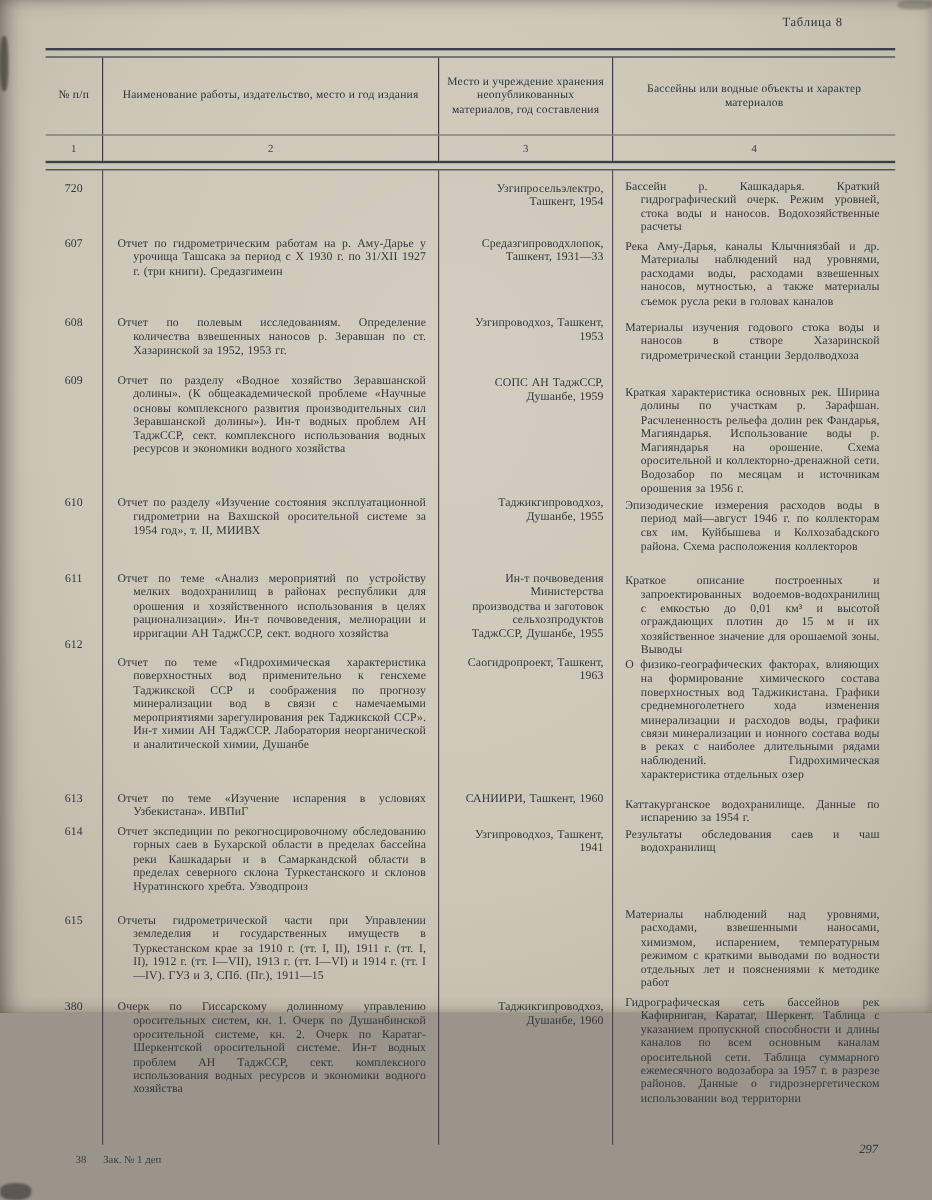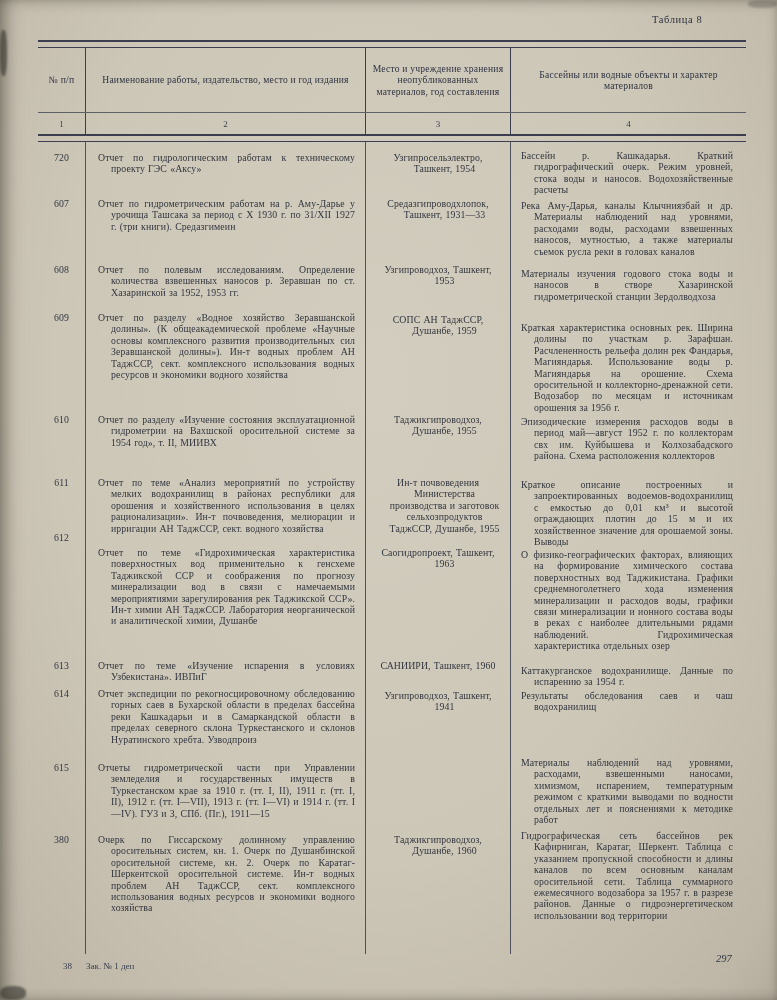--- a/index.html
+++ b/index.html
@@ -2,21 +2,21 @@
 <html><head>
 <meta charset="utf-8">
 <style>
   html,body{margin:0;padding:0;}
   body{
     width:777px;height:1000px;overflow:hidden;
     font-family:"Liberation Serif","DejaVu Serif",serif;
     background:#9a948a;
   }
   .page{
-    position:relative;width:777px;height:1000px;
+    position:relative;width:777px;height:844px;
     background:radial-gradient(ellipse at 48% 38%, #d3cdbf 0%, #cdc7b8 55%, #beb7a8 92%, #b3ac9d 100%);
     color:#33363f;
   }
   .edge-shade{
     position:absolute;inset:0;pointer-events:none;
     box-shadow:inset 14px 0 18px -10px rgba(50,45,35,.55), inset -6px 0 12px -8px rgba(50,45,35,.35),
                inset 0 10px 16px -12px rgba(50,45,35,.35), inset 0 -8px 14px -10px rgba(50,45,35,.3);
   }
   .smudge{position:absolute;background:rgba(40,38,34,.55);border-radius:40%;filter:blur(1px);}
   .smudge.s1{left:0;top:30px;width:7px;height:46px;}
@@ -49,21 +49,21 @@
   .vline.v1{left:47px;}
   .vline.v2{left:327px;}
   .vline.v3{left:472px;}
 
   .cell{
     position:absolute;font-size:9.8px;line-height:11.4px;color:#33363f;
     box-sizing:border-box;text-align:justify;letter-spacing:.1px;word-spacing:.6px;
   }
   .c1{left:0;width:47px;text-align:center;}
   .c2{left:47px;width:280px;padding:0 10px 0 26px;text-indent:-13px;}
-  .c3{left:327px;width:145px;padding:0 7px 0 21px;text-indent:-13px;text-align:center;}
+  .c3{left:327px;width:145px;padding:0 7px 0 21px;text-indent:-13px;text-align:right;}
   .c4{left:472px;width:236px;padding:0 13px 0 24px;text-indent:-13px;}
 
   .footer-left{position:absolute;left:63px;top:961px;font-size:9px;color:#3a3e4e;display:flex;gap:14px;}
   .page-number{position:absolute;left:716px;top:953px;font-size:10.5px;color:#33363f;font-style:italic;}
 </style>
 </head>
 <body>
 
 <div class="page">
 
@@ -91,21 +91,20 @@
     </div>
 
     <div class="double-rule"></div>
 
     <div class="tbody">
       <div class="vline v1"></div>
       <div class="vline v2"></div>
       <div class="vline v3"></div>
 
       <div class="cell c1" style="top:10px">720</div>
-      <div class="cell c2" style="top:10px">Отчет по гидрологическим работам к техническому проекту ГЭС «Аксу»</div>
       <div class="cell c3" style="top:10px">Узгипросельэлектро, Ташкент, 1954</div>
       <div class="cell c4" style="top:8px">Бассейн р. Кашкадарья. Краткий гидрографический очерк. Режим уровней, стока воды и наносов. Водохозяйственные расчеты</div>
 
       <div class="cell c1" style="top:56px">607</div>
       <div class="cell c2" style="top:56px">Отчет по гидрометрическим работам на р. Аму-Дарье у урочища Ташсака за период с X 1930 г. по 31/XII 1927 г. (три книги). Средазгимеин</div>
       <div class="cell c3" style="top:56px">Средазгипроводхлопок, Ташкент, 1931—33</div>
       <div class="cell c4" style="top:58px">Река Аму-Дарья, каналы Клычниязбай и др. Материалы наблюдений над уровнями, расходами воды, расходами взвешенных наносов, мутностью, а также материалы съемок русла реки в головах каналов</div>
 
       <div class="cell c1" style="top:122px">608</div>
       <div class="cell c2" style="top:122px">Отчет по полевым исследованиям. Определение количества взвешенных наносов р. Зеравшан по ст. Хазаринской за 1952, 1953 гг.</div>
@@ -113,21 +112,21 @@
       <div class="cell c4" style="top:126px">Материалы изучения годового стока воды и наносов в створе Хазаринской гидрометрической станции Зердолводхоза</div>
 
       <div class="cell c1" style="top:170px">609</div>
       <div class="cell c2" style="top:170px">Отчет по разделу «Водное хозяйство Зеравшанской долины». (К общеакадемической проблеме «Научные основы комплексного развития производительных сил Зеравшанской долины»). Ин-т водных проблем АН ТаджССР, сект. комплексного использования водных ресурсов и экономики водного хозяйства</div>
       <div class="cell c3" style="top:172px">СОПС АН ТаджССР, Душанбе, 1959</div>
       <div class="cell c4" style="top:180px">Краткая характеристика основных рек. Ширина долины по участкам р. Зарафшан. Расчлененность рельефа долин рек Фандарья, Магияндарья. Использование воды р. Магияндарья на орошение. Схема оросительной и коллекторно-дренажной сети. Водозабор по месяцам и источникам орошения за 1956 г.</div>
 
       <div class="cell c1" style="top:272px">610</div>
       <div class="cell c2" style="top:272px">Отчет по разделу «Изучение состояния эксплуатационной гидрометрии на Вахшской оросительной системе за 1954 год», т. II, МИИВХ</div>
       <div class="cell c3" style="top:272px">Таджикгипроводхоз, Душанбе, 1955</div>
-      <div class="cell c4" style="top:274px">Эпизодические измерения расходов воды в период май—август 1952 г. по коллекторам свх им. Куйбышева и Колхозабадского района. Схема расположения коллекторов</div>
+      <div class="cell c4" style="top:274px">Эпизодические измерения расходов воды в период май—август 1946 г. по коллекторам свх им. Куйбышева и Колхозабадского района. Схема расположения коллекторов</div>
 
       <div class="cell c1" style="top:335px">611</div>
       <div class="cell c2" style="top:335px">Отчет по теме «Анализ мероприятий по устройству мелких водохранилищ в районах республики для орошения и хозяйственного использования в целях рационализации». Ин-т почвоведения, мелиорации и ирригации АН ТаджССР, сект. водного хозяйства</div>
       <div class="cell c3" style="top:335px">Ин-т почвоведения Министерства производства и заготовок сельхозпродуктов ТаджССР, Душанбе, 1955</div>
       <div class="cell c4" style="top:337px">Краткое описание построенных и запроектированных водоемов-водохранилищ с емкостью до 0,01 км³ и высотой ограждающих плотин до 15 м и их хозяйственное значение для орошаемой зоны. Выводы</div>
 
       <div class="cell c1" style="top:390px">612</div>
       <div class="cell c2" style="top:405px">Отчет по теме «Гидрохимическая характеристика поверхностных вод применительно к генсхеме Таджикской ССР и соображения по прогнозу минерализации вод в связи с намечаемыми мероприятиями зарегулирования рек Таджикской ССР». Ин-т химии АН ТаджССР. Лаборатория неорганической и аналитической химии, Душанбе</div>
       <div class="cell c3" style="top:405px">Саогидропроект, Ташкент, 1963</div>
       <div class="cell c4" style="top:407px">О физико-географических факторах, влияющих на формирование химического состава поверхностных вод Таджикистана. Графики среднемноголетнего хода изменения минерализации и расходов воды, графики связи минерализации и ионного состава воды в реках с наиболее длительными рядами наблюдений. Гидрохимическая характеристика отдельных озер</div>

